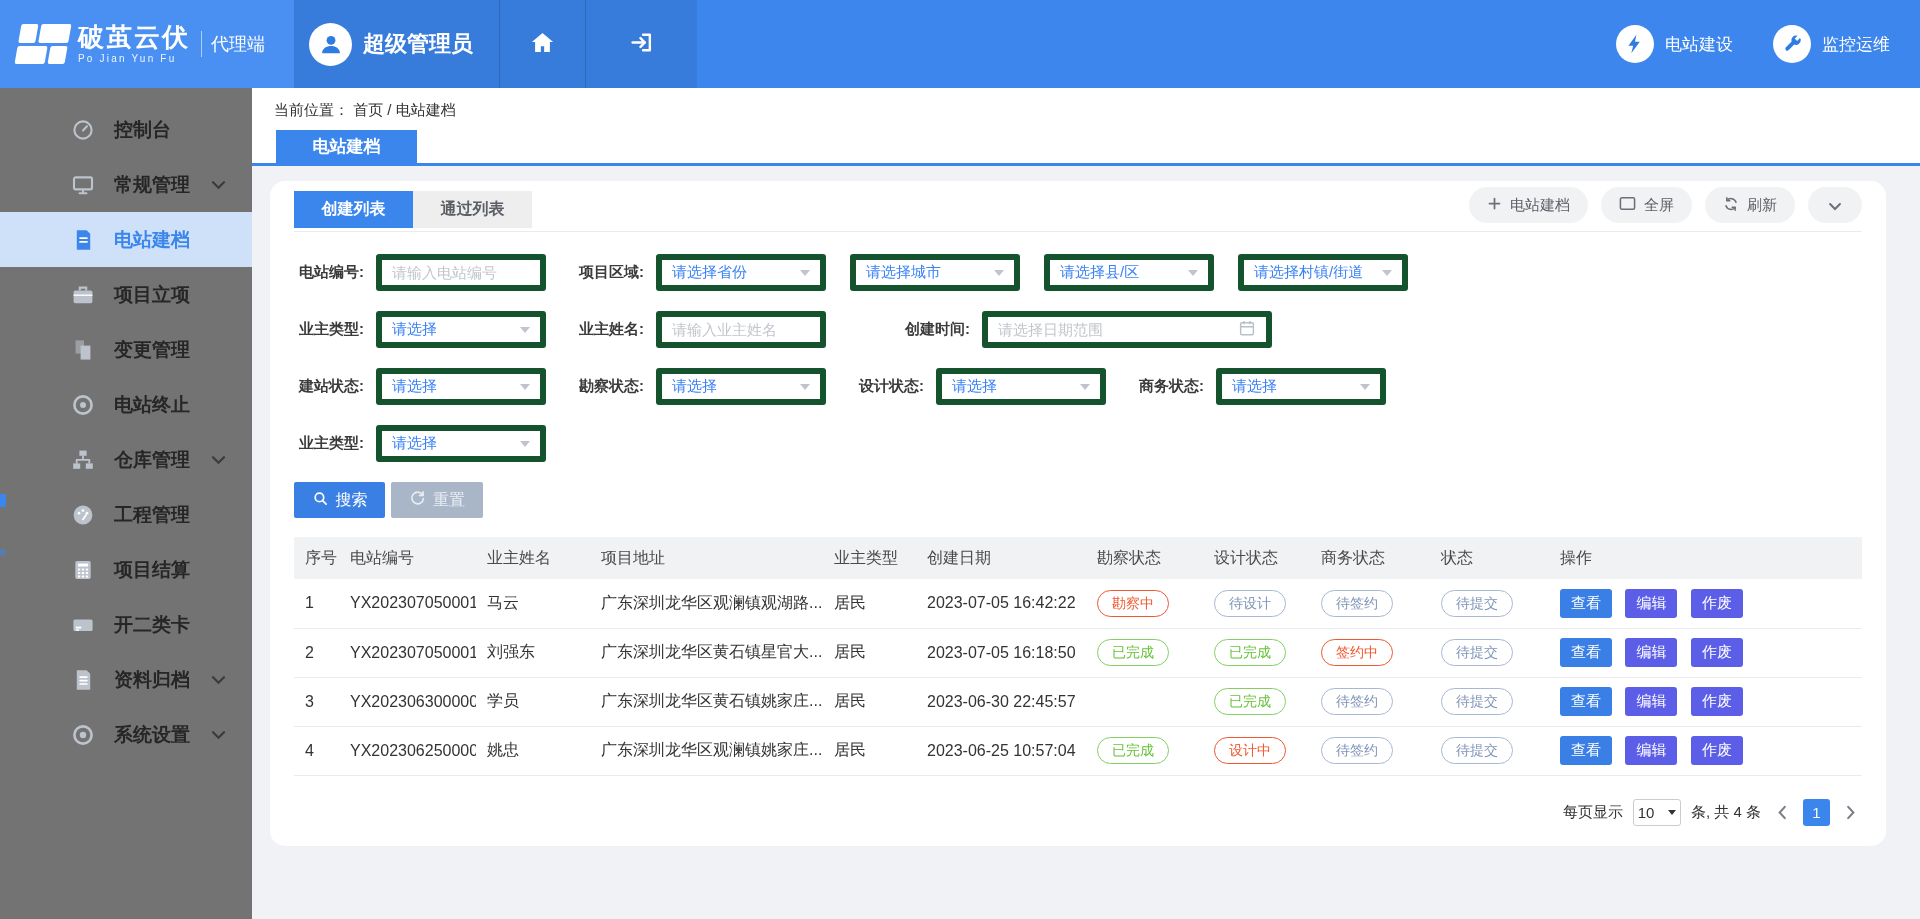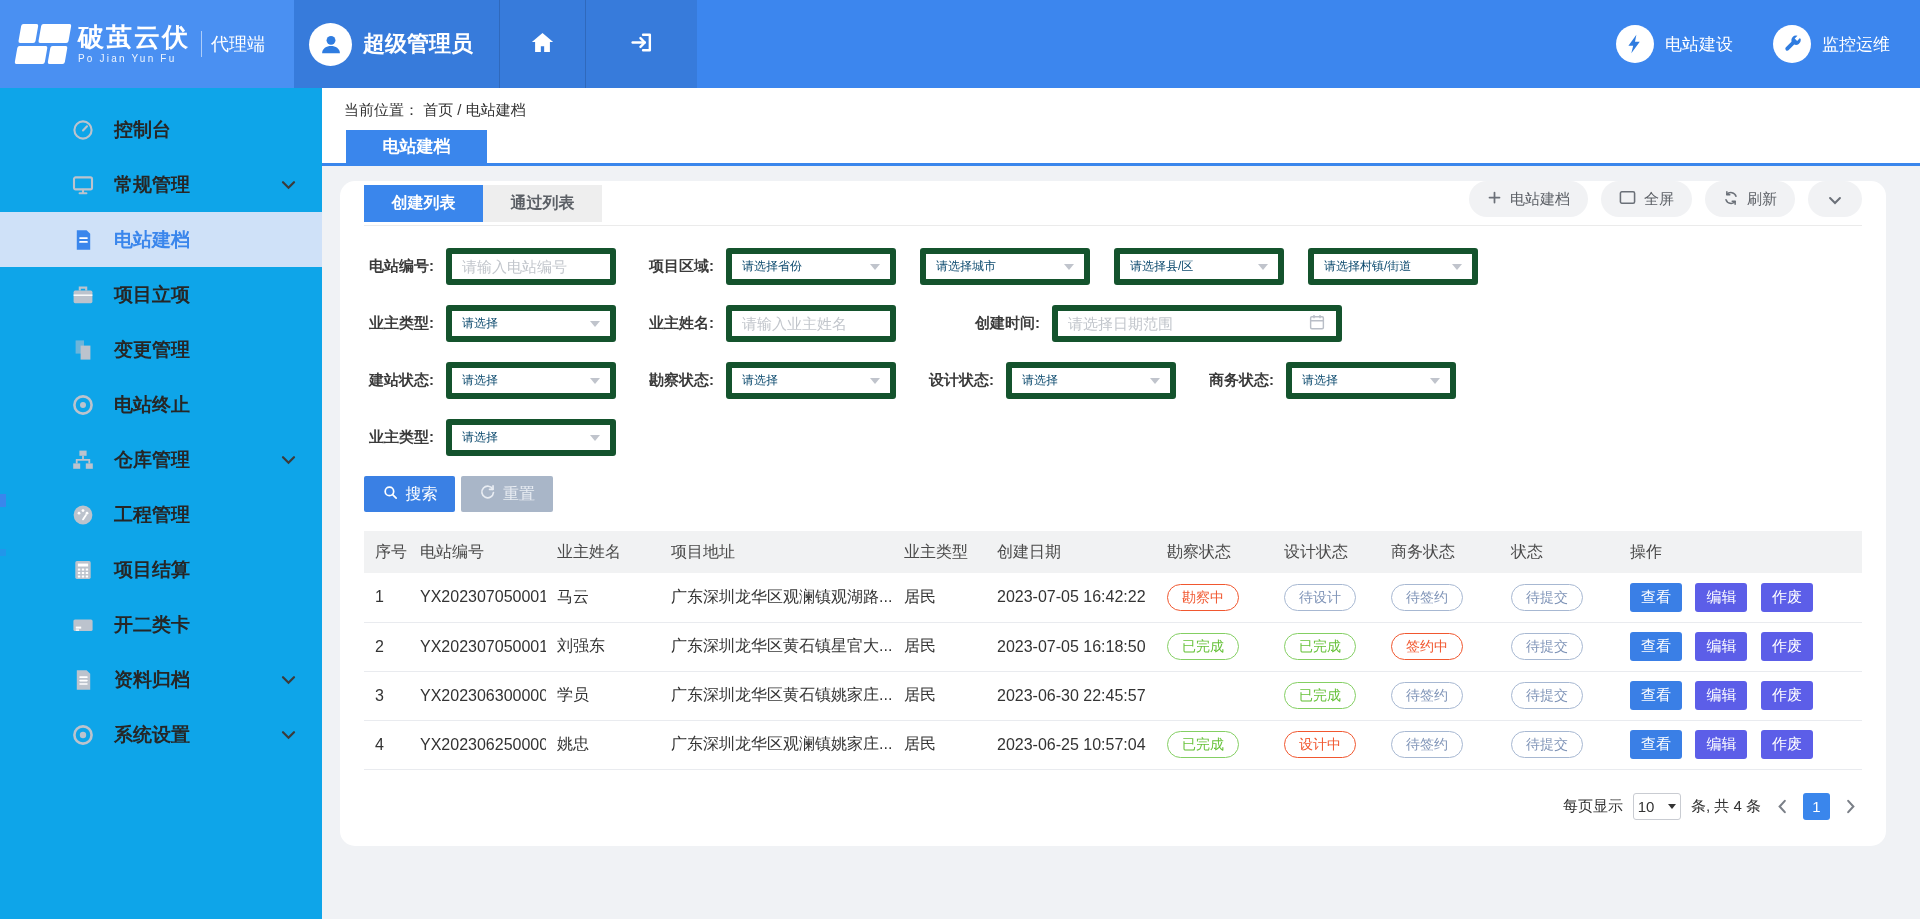--- a/index.html
+++ b/index.html
@@ -32,39 +32,39 @@
   .hd-sq{width:86px;display:flex;align-items:center;justify-content:center;border-left:1px solid rgba(0,0,0,.14)}
   .hd-sq:last-child{width:112px}
   .hd-spacer{flex:1}
   .hd-nav{display:flex;align-items:center;gap:40px;margin-right:30px}
   .hd-nav-item{display:flex;align-items:center;gap:11px;cursor:pointer}
   .hd-circle{width:38px;height:38px;border-radius:50%;background:#fff;display:flex;align-items:center;justify-content:center}
   .hd-nav-label{font-size:17px;white-space:nowrap}
 
   
   .bd{flex:1;display:flex;min-height:0}
-  .sb{width:322px;background:#0ea5e9;flex-shrink:0;padding-top:14px;position:relative}
+  .sb{width:252px;background:#737373;flex-shrink:0;padding-top:14px;position:relative}
   .mi{height:55px;display:flex;align-items:center;padding-left:70px;position:relative;cursor:pointer;color:#bcc3cd}
   .mi .mi-ic{width:26px;height:26px;margin-right:18px;display:flex;align-items:center;justify-content:center;flex-shrink:0}
   .mi .mi-label{font-size:19px;font-weight:700;color:#262626;white-space:nowrap}
   .mi .mi-chev{position:absolute;right:26px;top:50%;transform:translateY(-50%);display:flex}
   .mi.active{background:var(--active-bg);color:var(--primary)}
   .mi.active .mi-label{color:var(--primary)}
   .sb-mark{position:absolute;left:0;background:var(--primary)}
   .sb-mark.m1{top:406px;width:6px;height:13px}
   .sb-mark.m2{top:461px;width:6px;height:7px;opacity:.45}
 
   .ct{flex:1;display:flex;flex-direction:column;min-width:0}
   .crumb-bar{background:#fff;height:78px;position:relative;border-bottom:3px solid var(--primary);flex-shrink:0}
   .crumb{position:absolute;top:13px;left:22px;font-size:15px;color:#333}
   .crumb-path{color:#333}
   .page-tab{position:absolute;left:24px;bottom:0;width:141px;height:33px;background:var(--primary);color:#fff;
     font-size:17px;font-weight:600;display:flex;align-items:center;justify-content:center;cursor:pointer}
   .main{flex:1;padding:15px 34px 0 18px;min-height:0}
-  .card{background:#fff;border-radius:15px;height:665px;padding:0 24px 0 24px}
+  .card{background:#fff;border-radius:15px;height:665px;padding:6px 24px 0 24px}
 
   
   .card-top{display:flex;align-items:center;border-bottom:1px solid #ebebeb;padding-bottom:0}
   .ltab{width:119px;height:37px;display:flex;align-items:center;justify-content:center;font-size:16px;
     background:#eee;color:#5c6066;cursor:pointer;font-weight:600}
   .ltab-active{background:var(--primary);color:#fff}
   .spacer{flex:1}
   .pill{height:36px;border-radius:18px;background:#f1f2f4;color:#5c6066;font-size:15px;display:flex;
     align-items:center;gap:8px;padding:0 18px;margin-left:13px;margin-bottom:8px}
   .pill.pill-sm{width:54px;justify-content:center;padding:0}
@@ -74,21 +74,21 @@
   .filters{padding-top:22px}
   .frow{display:flex;align-items:center;margin-bottom:20px}
   .fgroup{display:flex;align-items:center}
   .fgroup.gap{margin-left:28px}
   .fgroup.gap-lg{margin-left:74px}
   .flabel{width:70px;text-align:right;margin-right:12px;font-size:15px;font-weight:600;color:#3b3b3b;white-space:nowrap}
   .fctl{height:37px;border:6px solid #14532d;border-radius:3px;background:#fff}
   .finput{width:170px;padding:0 10px;font-size:15px;color:#333;font-family:inherit;outline:none}
   .finput::placeholder{color:#c2c6cc}
   .fselect{width:170px;display:flex;align-items:center;justify-content:space-between;padding:0 10px;cursor:pointer}
-  .fselect .ph{font-size:12px;color:#0c4a6e;white-space:nowrap;overflow:hidden}
+  .fselect .ph{font-size:15px;color:#3b82f6;white-space:nowrap;overflow:hidden}
   .caret{width:0;height:0;border-left:5px solid transparent;border-right:5px solid transparent;border-top:6px solid #c0c4cc;flex-shrink:0;margin-left:6px}
   .selgroup{display:flex;gap:24px}
   .fdate{width:290px;display:flex;align-items:center;padding:0 10px;cursor:text}
   .fdate input{border:none;outline:none;flex:1;font-size:15px;font-family:inherit;background:transparent}
   .fdate input::placeholder{color:#c2c6cc}
 
   
   .btns{display:flex;gap:6px;margin:3px 0 19px}
   .btn-search{width:91px;height:36px;background:#3a80e4;color:#fff;font-size:16px;display:flex;align-items:center;justify-content:center;gap:7px;border-radius:2px}
   .btn-reset{width:92px;height:36px;background:var(--reset);color:#e9edf3;font-size:16px;display:flex;align-items:center;justify-content:center;gap:7px;border-radius:2px}

